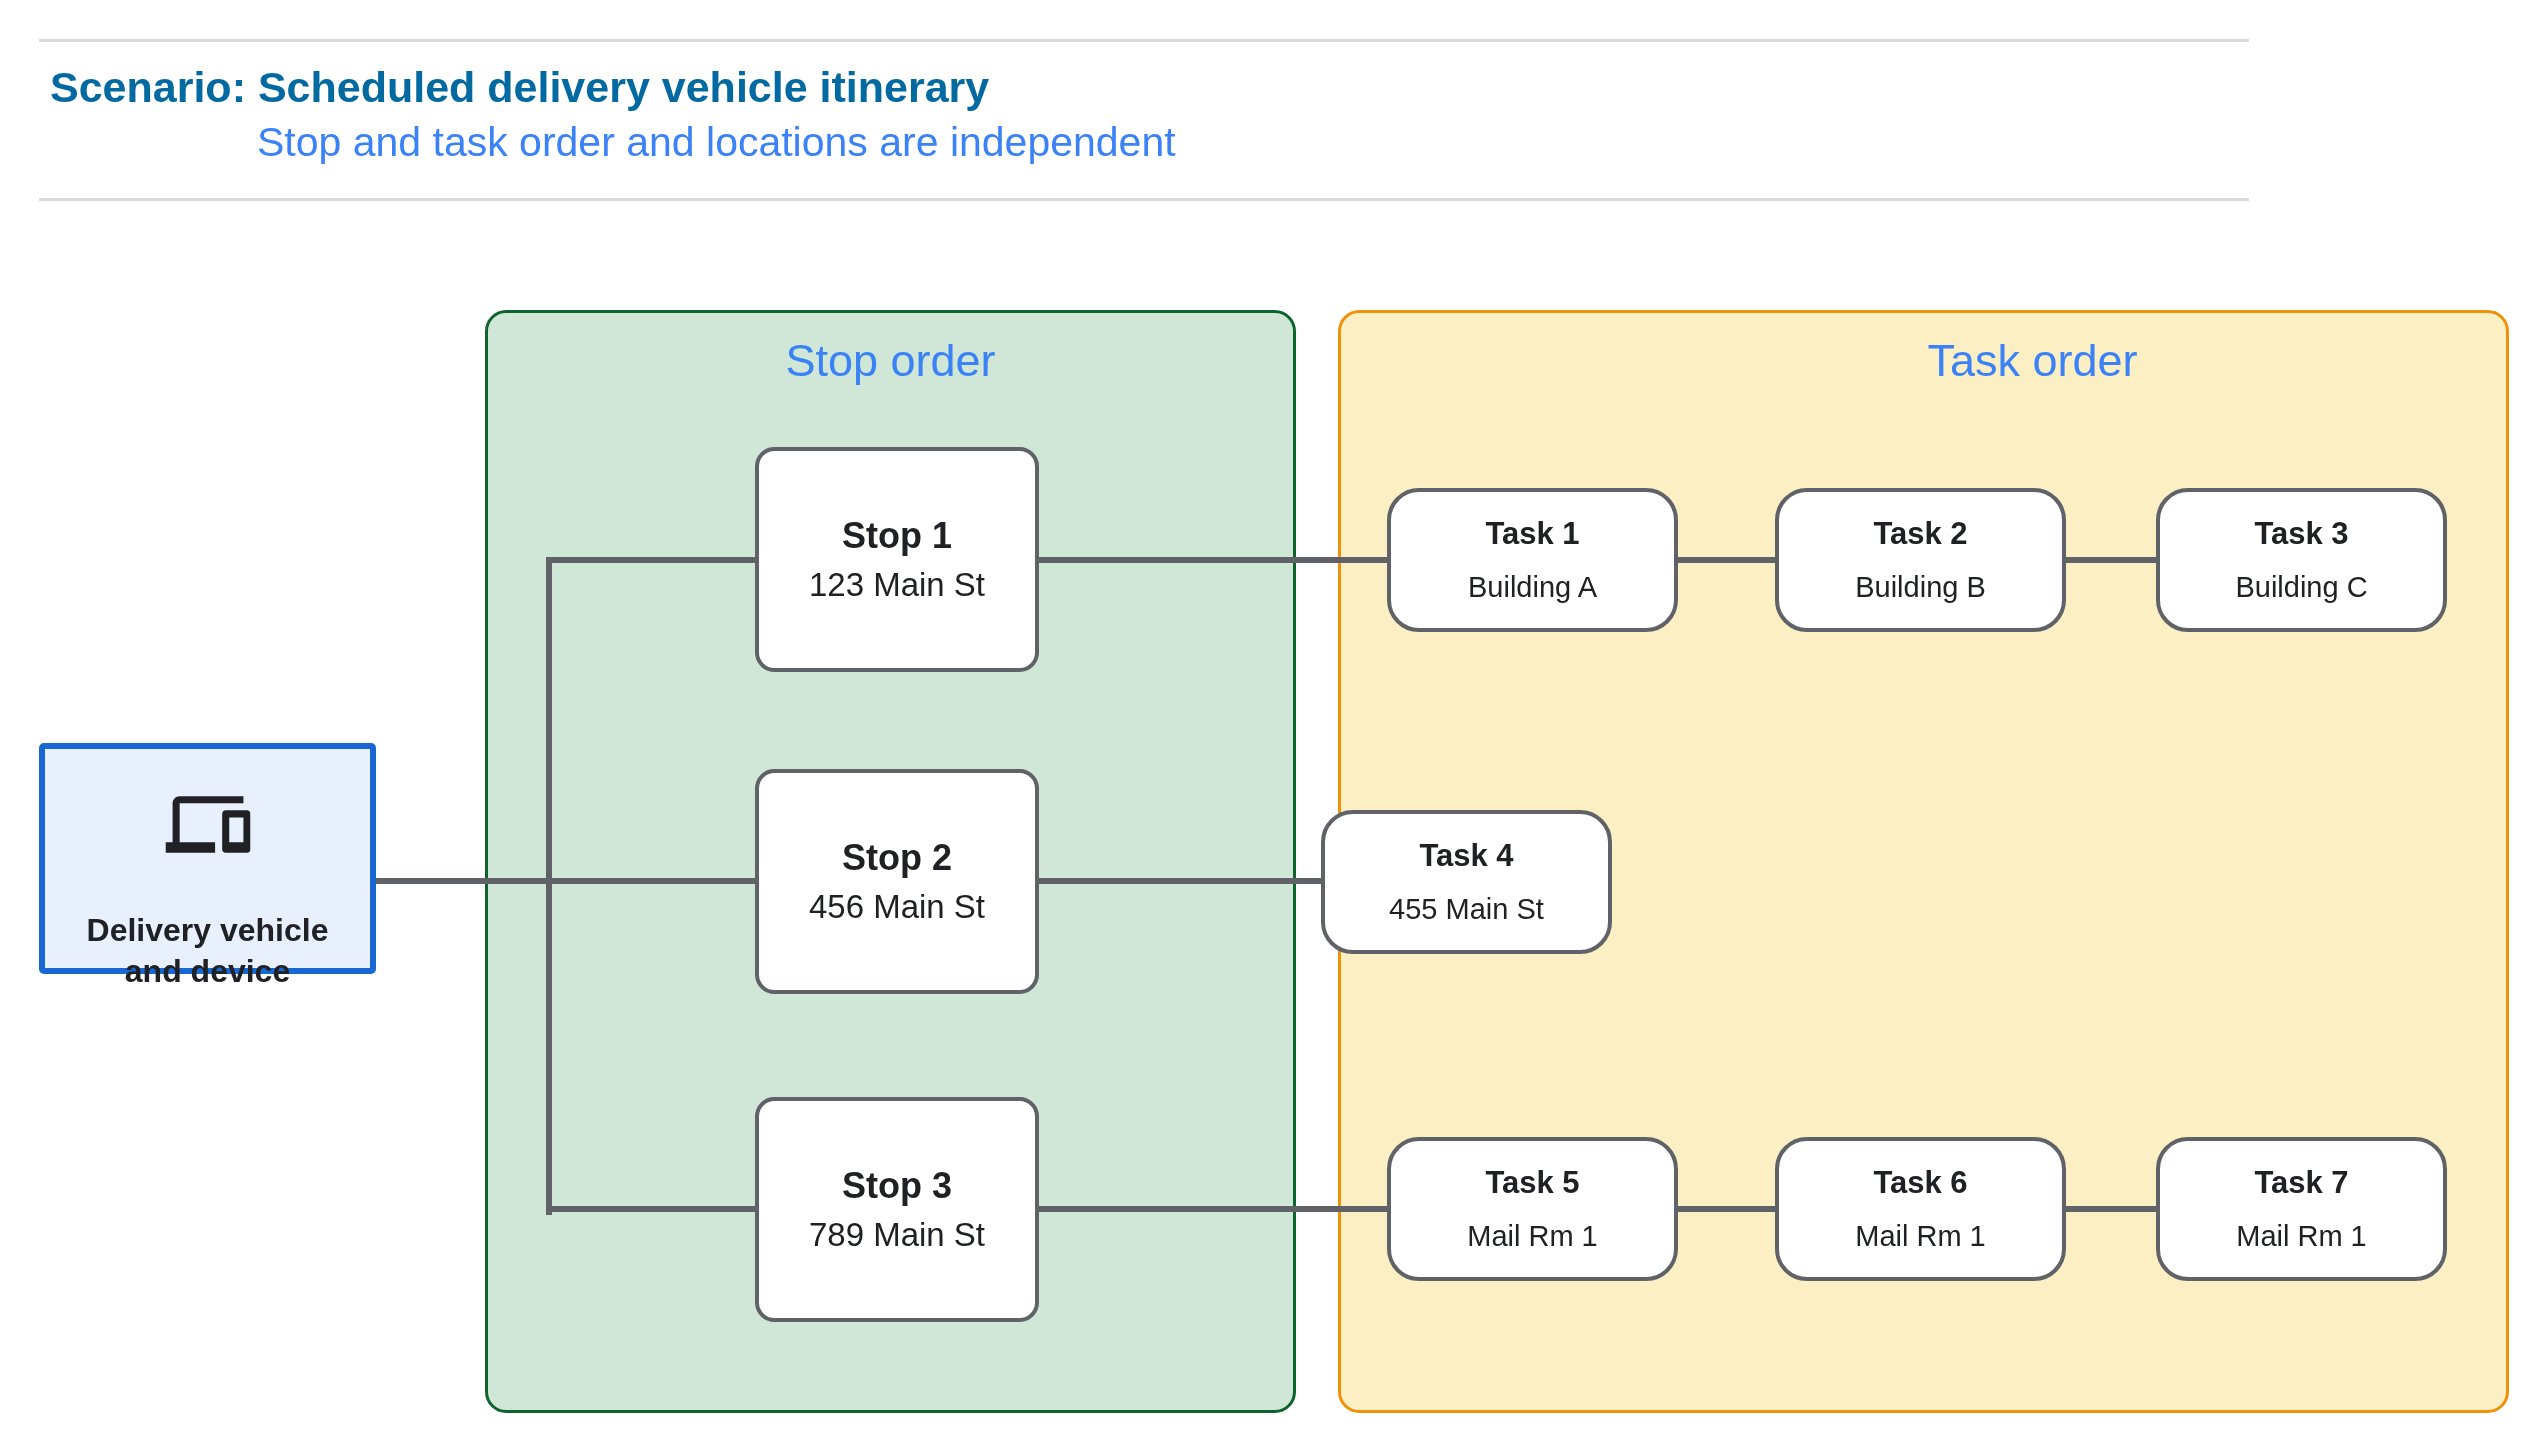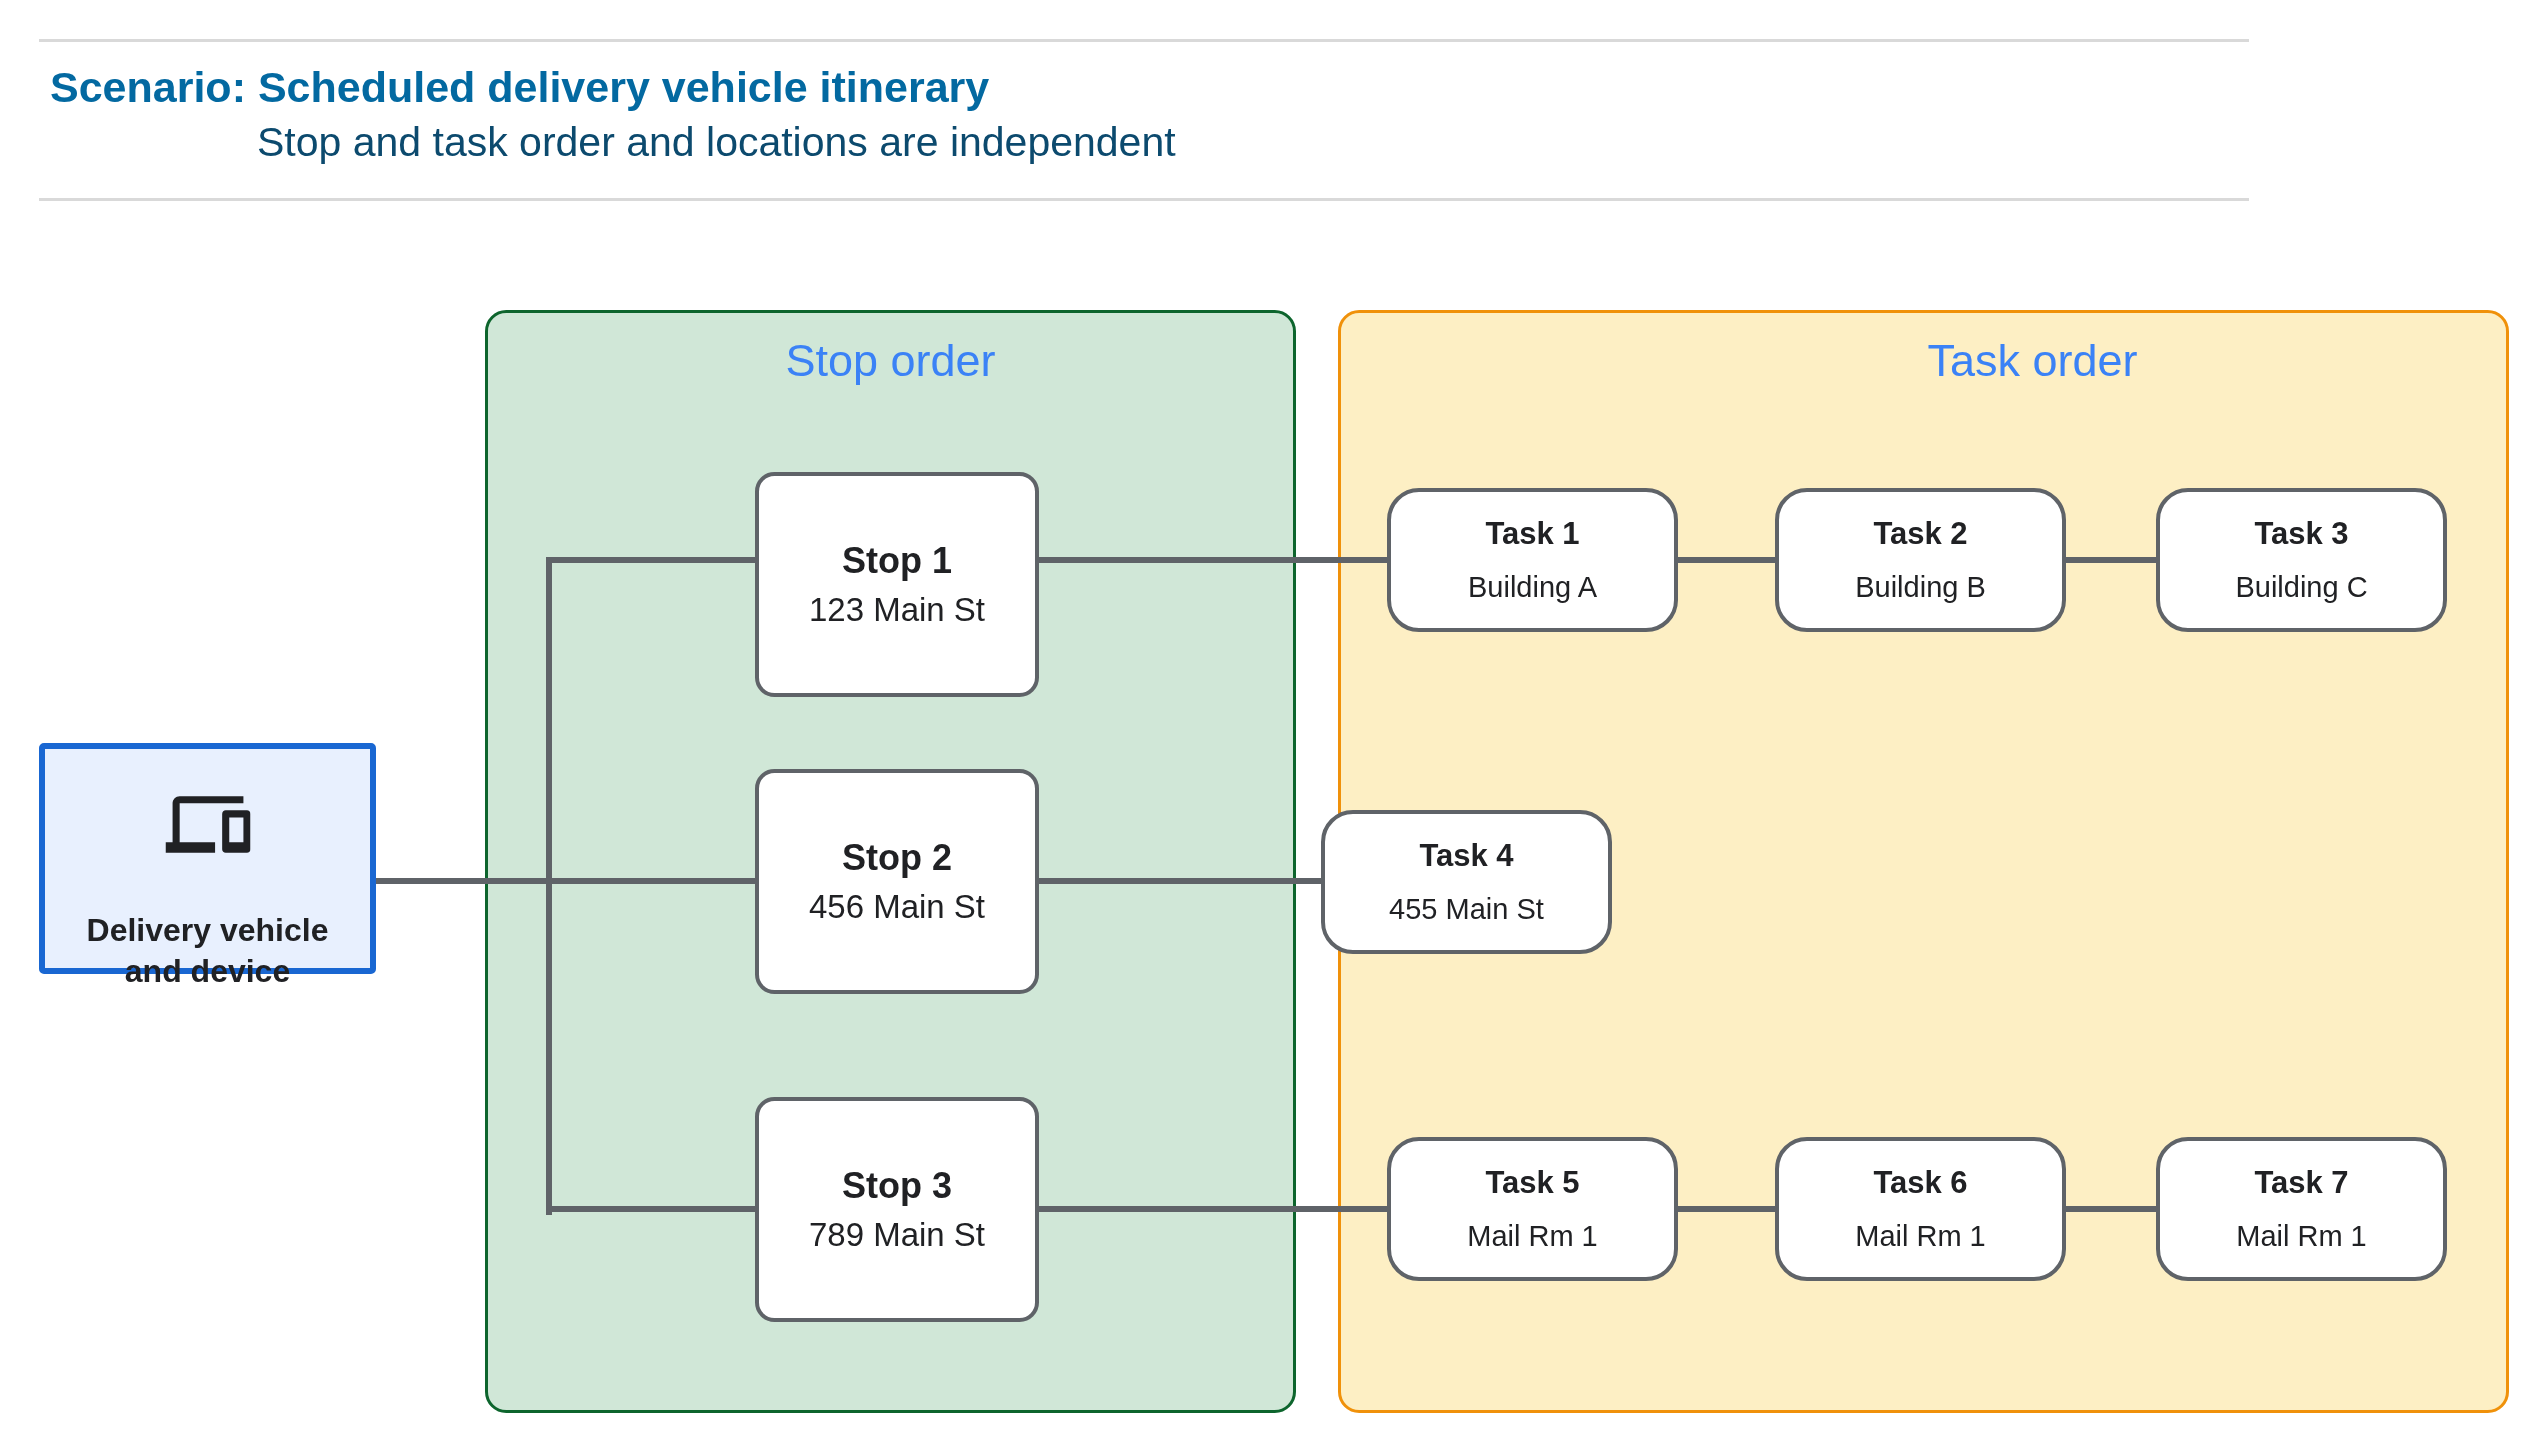--- a/index.html
+++ b/index.html
@@ -3,21 +3,21 @@
 <meta charset="utf-8">
 <style>
   html,body{margin:0;padding:0;background:#fff;}
   body{
     width:2538px;height:1452px;position:relative;overflow:hidden;
     font-family:"Liberation Sans","DejaVu Sans",sans-serif;
     color:var(--text,#202124);
   }
   .hairline{position:absolute;left:39px;width:2210px;height:2.9px;background:var(--hairline,#D9D9D9);}
   .title{position:absolute;left:50px;top:64px;font-size:43px;font-weight:700;line-height:1.1;color:#0369a1;white-space:nowrap;}
-  .subtitle{position:absolute;left:257px;top:120px;font-size:41px;font-weight:400;line-height:1.1;color:#0c4a6e;white-space:nowrap;}
+  .subtitle{position:absolute;left:257px;top:120px;font-size:41px;font-weight:400;line-height:1.1;color:#3b82f6;white-space:nowrap;}
 
   .panel{position:absolute;top:310px;height:1103px;border-radius:21.3px;box-sizing:border-box;z-index:1;}
   .panel.stop{left:485px;width:811px;background:var(--stop-fill,#D0E7D7);border:3.9px solid var(--stop-border,#0D652D);}
   .panel.task{left:1338px;width:1171px;background:var(--task-fill,#FDEFC4);border:3.9px solid var(--task-border,#F0910A);}
   .panel-label{position:absolute;top:335px;font-size:45px;font-weight:400;color:#3b82f6;text-align:center;z-index:2;}
   .panel-label.stop{left:485px;width:811px;}
   .panel-label.task{left:1338px;width:1389px;}
 
   .conn{position:absolute;background:var(--connector,#5F6368);z-index:2;}
   .conn.h{height:5.8px;}
@@ -66,21 +66,21 @@
 <div class="vehicle">
   <svg class="icon" width="85" height="85" viewBox="0 0 24 24">
     <path fill="#202124" d="M4 6h18V4H4c-1.1 0-2 .9-2 2v11H0v3h14v-3H4V6zm19 2h-6c-.55 0-1 .45-1 1v10c0 .55.45 1 1 1h6c.55 0 1-.45 1-1V9c0-.55-.45-1-1-1zm-1 9h-4v-7h4v7z"></path>
   </svg>
   <div class="label">
     <div>Delivery vehicle</div>
     <div>and device</div>
   </div>
 </div>
 
-<div class="node stop" style="top:472px">
+<div class="node stop" style="top:447px">
   <div class="node-title">Stop 1</div>
   <div class="node-sub">123 Main St</div>
 </div>
 <div class="node stop" style="top:769px">
   <div class="node-title">Stop 2</div>
   <div class="node-sub">456 Main St</div>
 </div>
 <div class="node stop" style="top:1097px">
   <div class="node-title">Stop 3</div>
   <div class="node-sub">789 Main St</div>

